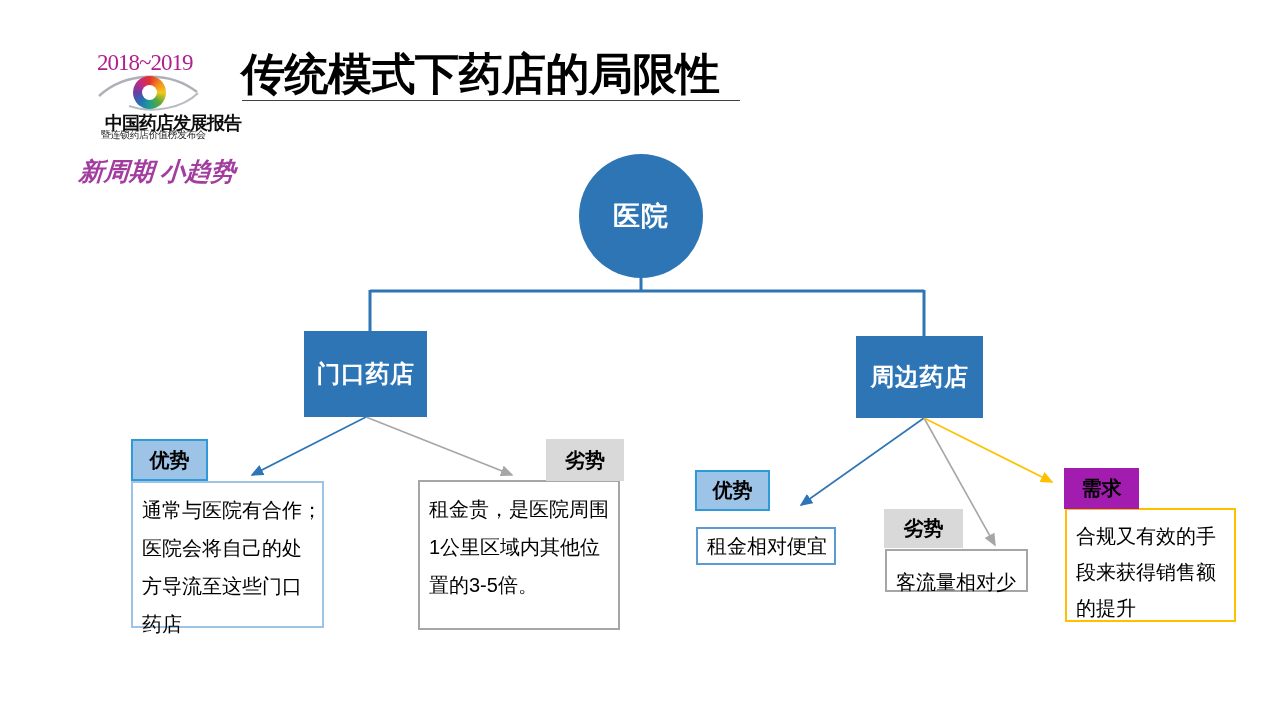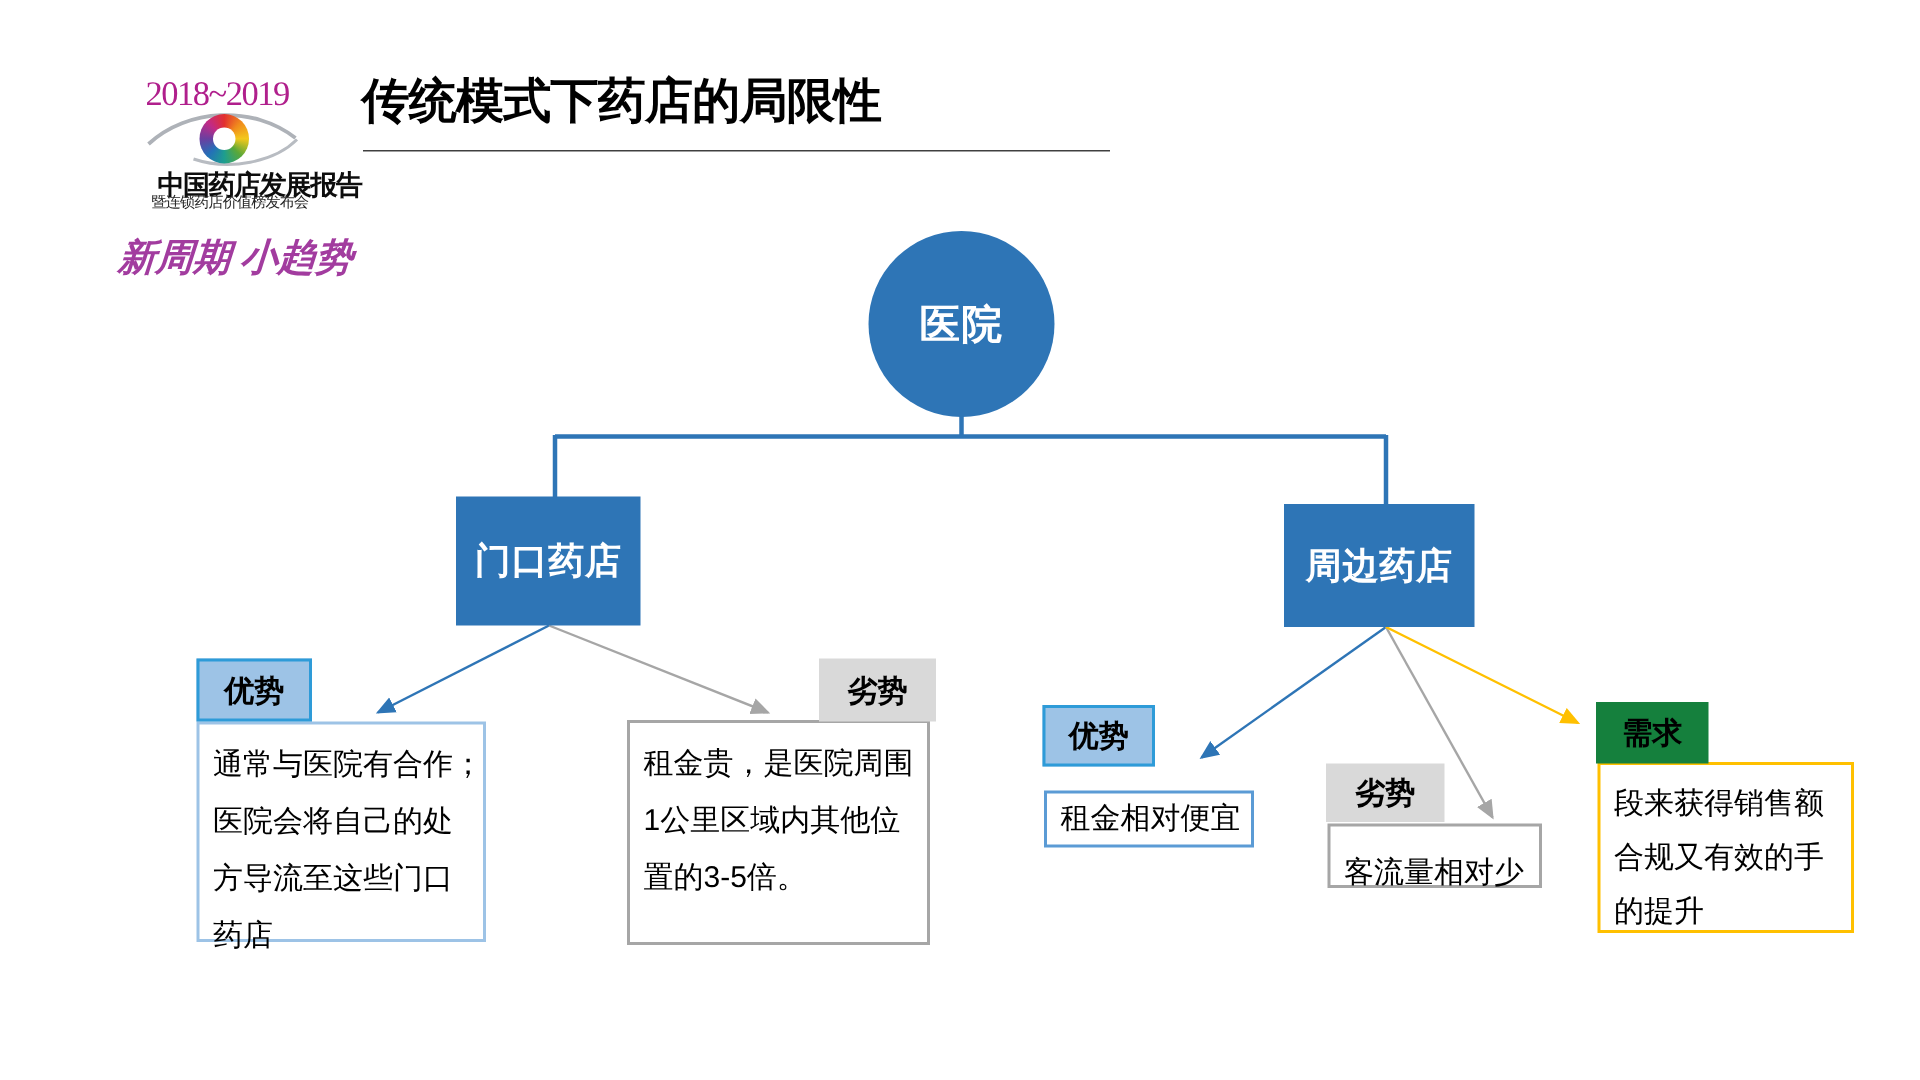--- a/index.html
+++ b/index.html
@@ -29,21 +29,21 @@
     position:absolute;left:80px;top:128px;font-size:10px;letter-spacing:-0.5px;
     color:#262626;white-space:nowrap;
   }
   .logo-slogan{
     position:absolute;left:58px;top:155px;font-size:25px;font-weight:bold;font-style:italic;
     font-family:"Liberation Serif","DejaVu Serif",serif;color:#A23C9F;white-space:nowrap;
     transform:skewX(-4deg);
   }
   
   .page-title{
-    position:absolute;left:220px;top:48px;font-size:32px;font-weight:bold;
+    position:absolute;left:220px;top:48px;font-size:44px;font-weight:bold;
     letter-spacing:-0.5px;color:#000;white-space:nowrap;line-height:1.2;
   }
   .title-rule{position:absolute;left:221px;top:100px;width:498px;height:0;border-top:1.5px solid #404040;}
   
   #connectors{position:absolute;left:0;top:0;width:1280px;height:720px;pointer-events:none;}
   
   .node-circle{
     position:absolute;left:558px;top:154px;width:124px;height:124px;border-radius:50%;
     background:#2E75B6;display:flex;align-items:center;justify-content:center;
     color:#fff;font-size:27px;font-weight:bold;letter-spacing:1px;
@@ -54,21 +54,21 @@
   }
   #node-left{left:283px;top:331px;width:123px;height:86px;text-align:center;}
   #node-right{left:835px;top:336px;width:127px;height:82px;}
   
   .tag{
     position:absolute;box-sizing:border-box;display:flex;align-items:center;justify-content:center;
     font-size:20px;font-weight:bold;color:#000;z-index:3;
   }
   .tag-adv{background:#9DC3E6;border:2px solid #2E9BD8;}
   .tag-dis{background:#D9D9D9;}
-  .tag-dem{background:#15803d;}
+  .tag-dem{background:#a21caf;}
   #adv-l-label{left:110px;top:439px;width:77px;height:42px;}
   #dis-l-label{left:525px;top:439px;width:78px;height:42px;}
   #adv-r-label{left:674px;top:470px;width:75px;height:41px;}
   #dis-r-label{left:863px;top:509px;width:79px;height:39px;}
   #dem-r-label{left:1043px;top:468px;width:75px;height:41px;}
   
   .note{
     position:absolute;box-sizing:border-box;background:#fff;font-size:20px;color:#000;z-index:2;
     padding:8px 8px 0 9px;
   }
@@ -154,18 +154,18 @@
     <div class="ln">租金相对便宜</div>
   </div>
 
   <div class="tag tag-dis" id="dis-r-label">劣势</div>
   <div class="note" id="dis-r-box">
     <div class="ln">客流量相对少</div>
   </div>
 
   <div class="tag tag-dem" id="dem-r-label">需求</div>
   <div class="note" id="dem-r-box">
+    <div class="ln">合规又有效的手</div>
     <div class="ln">段来获得销售额</div>
-    <div class="ln">合规又有效的手</div>
     <div class="ln">的提升</div>
   </div>
 
 </div>
 
 </body></html>

